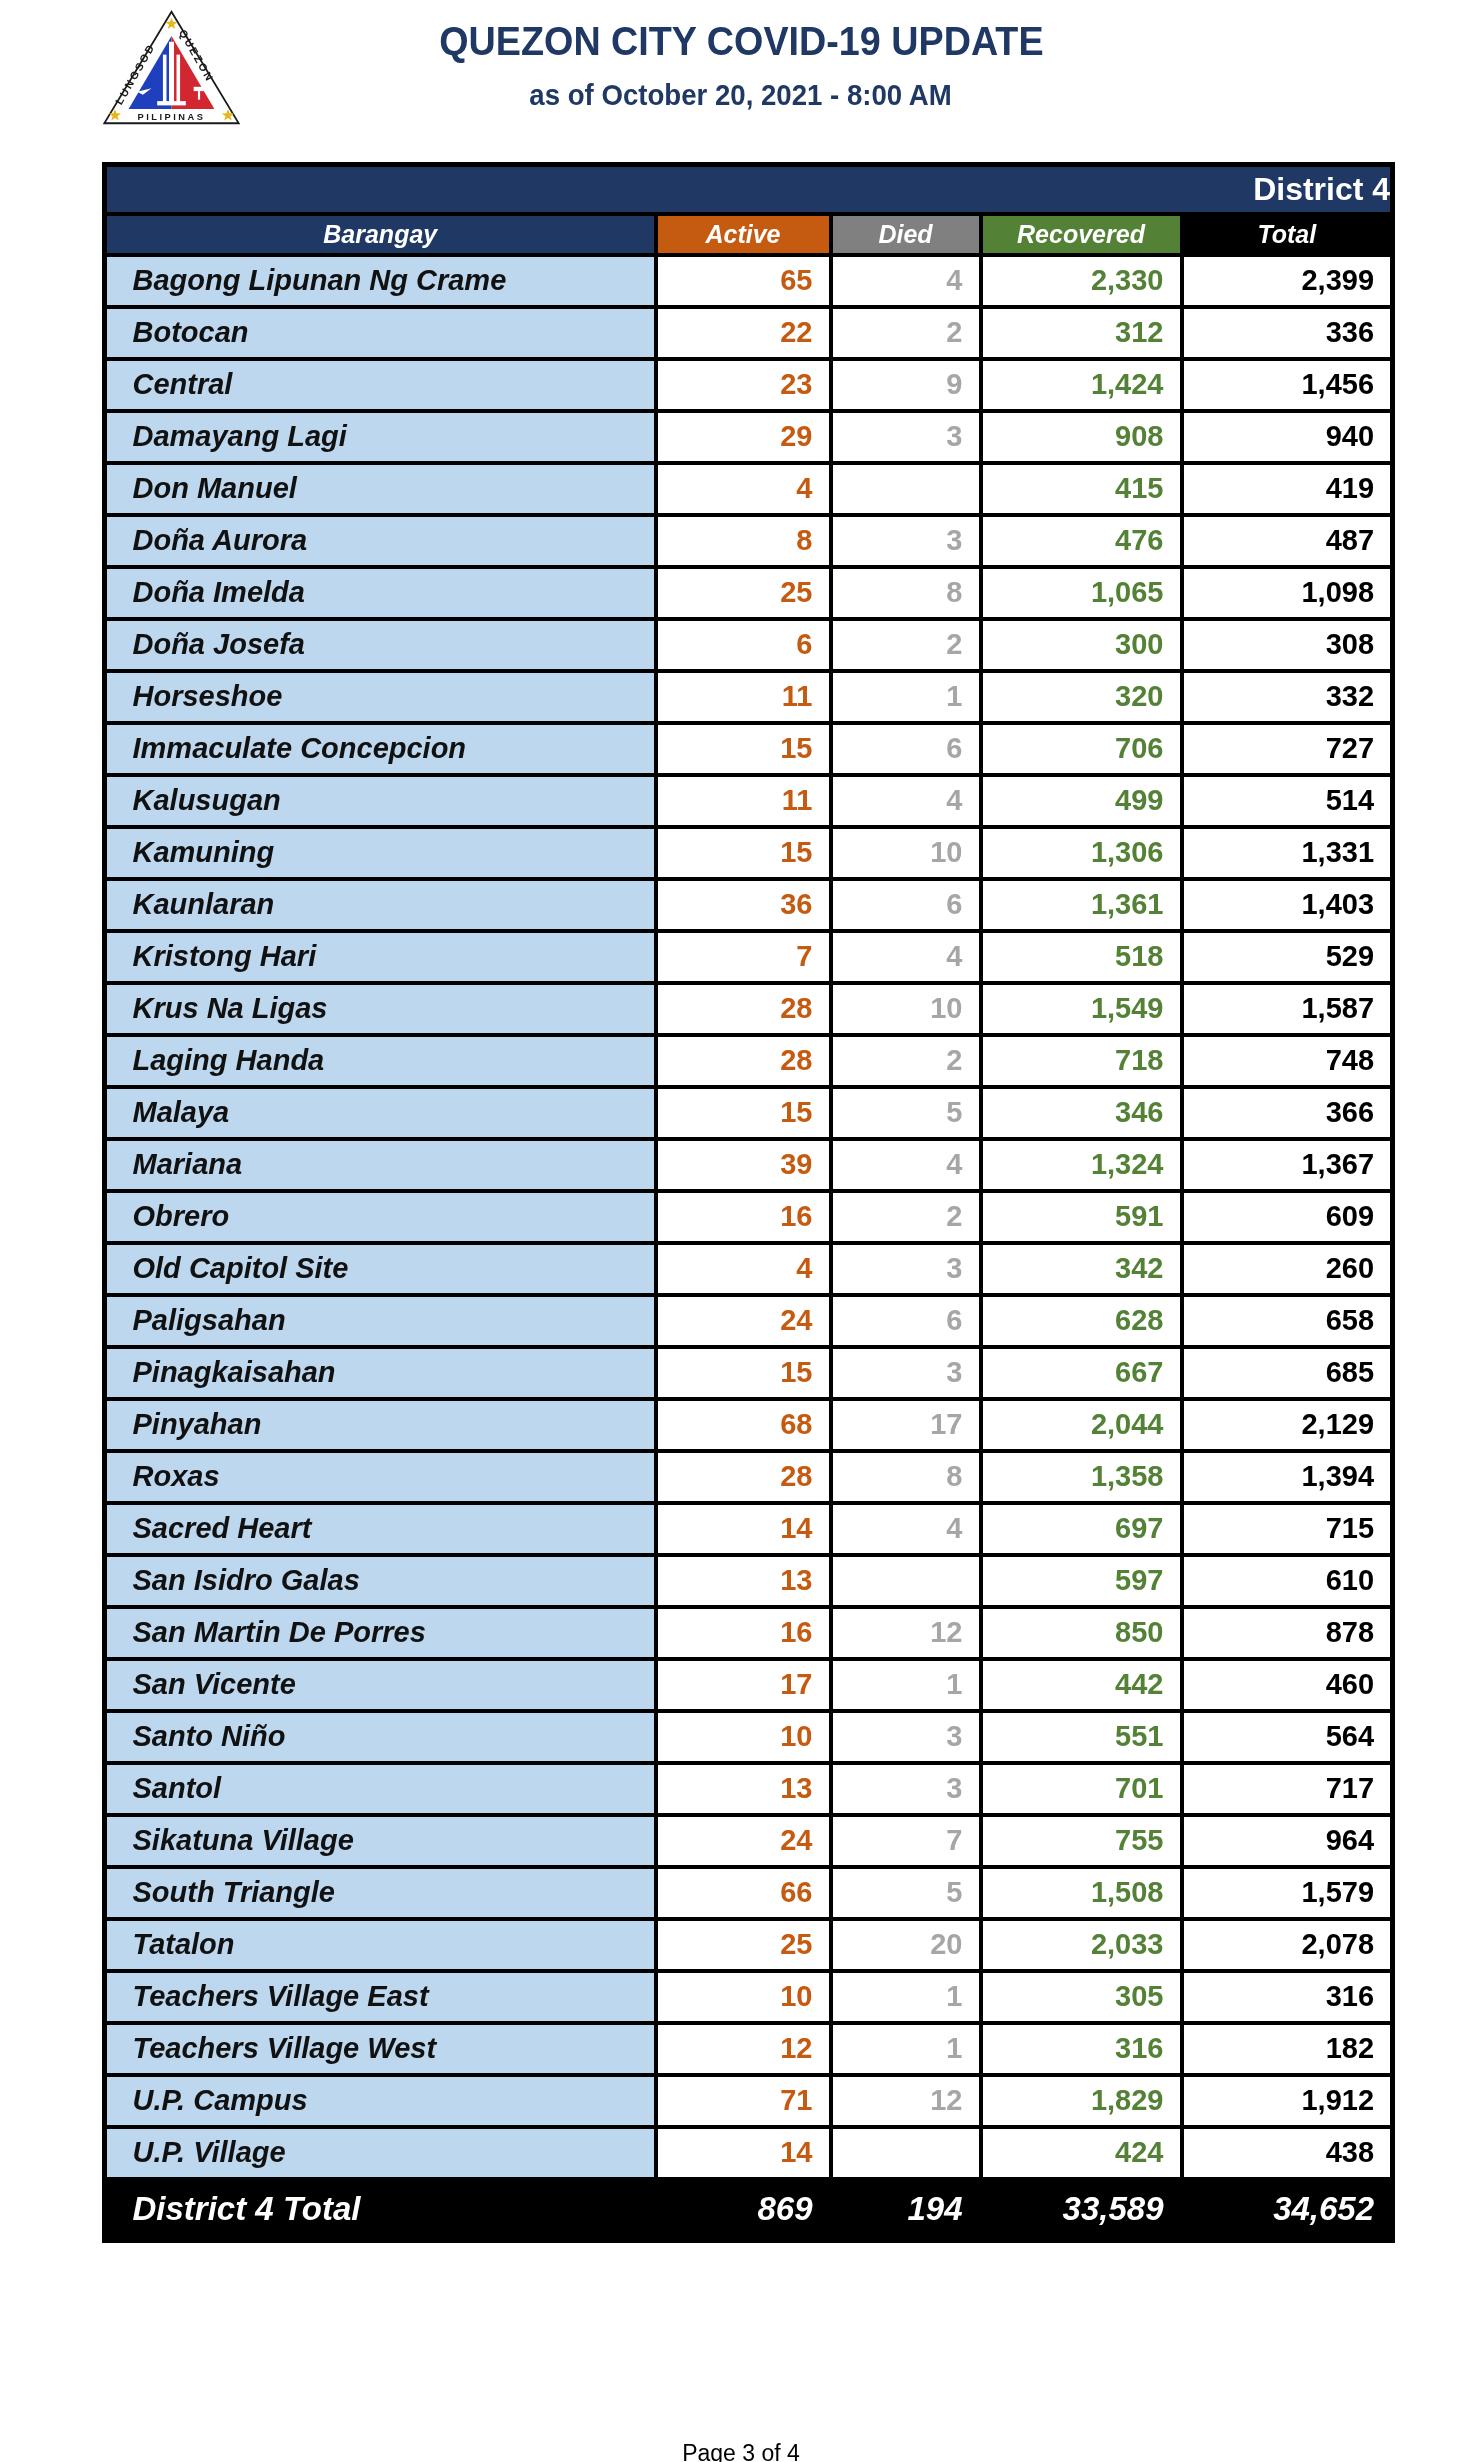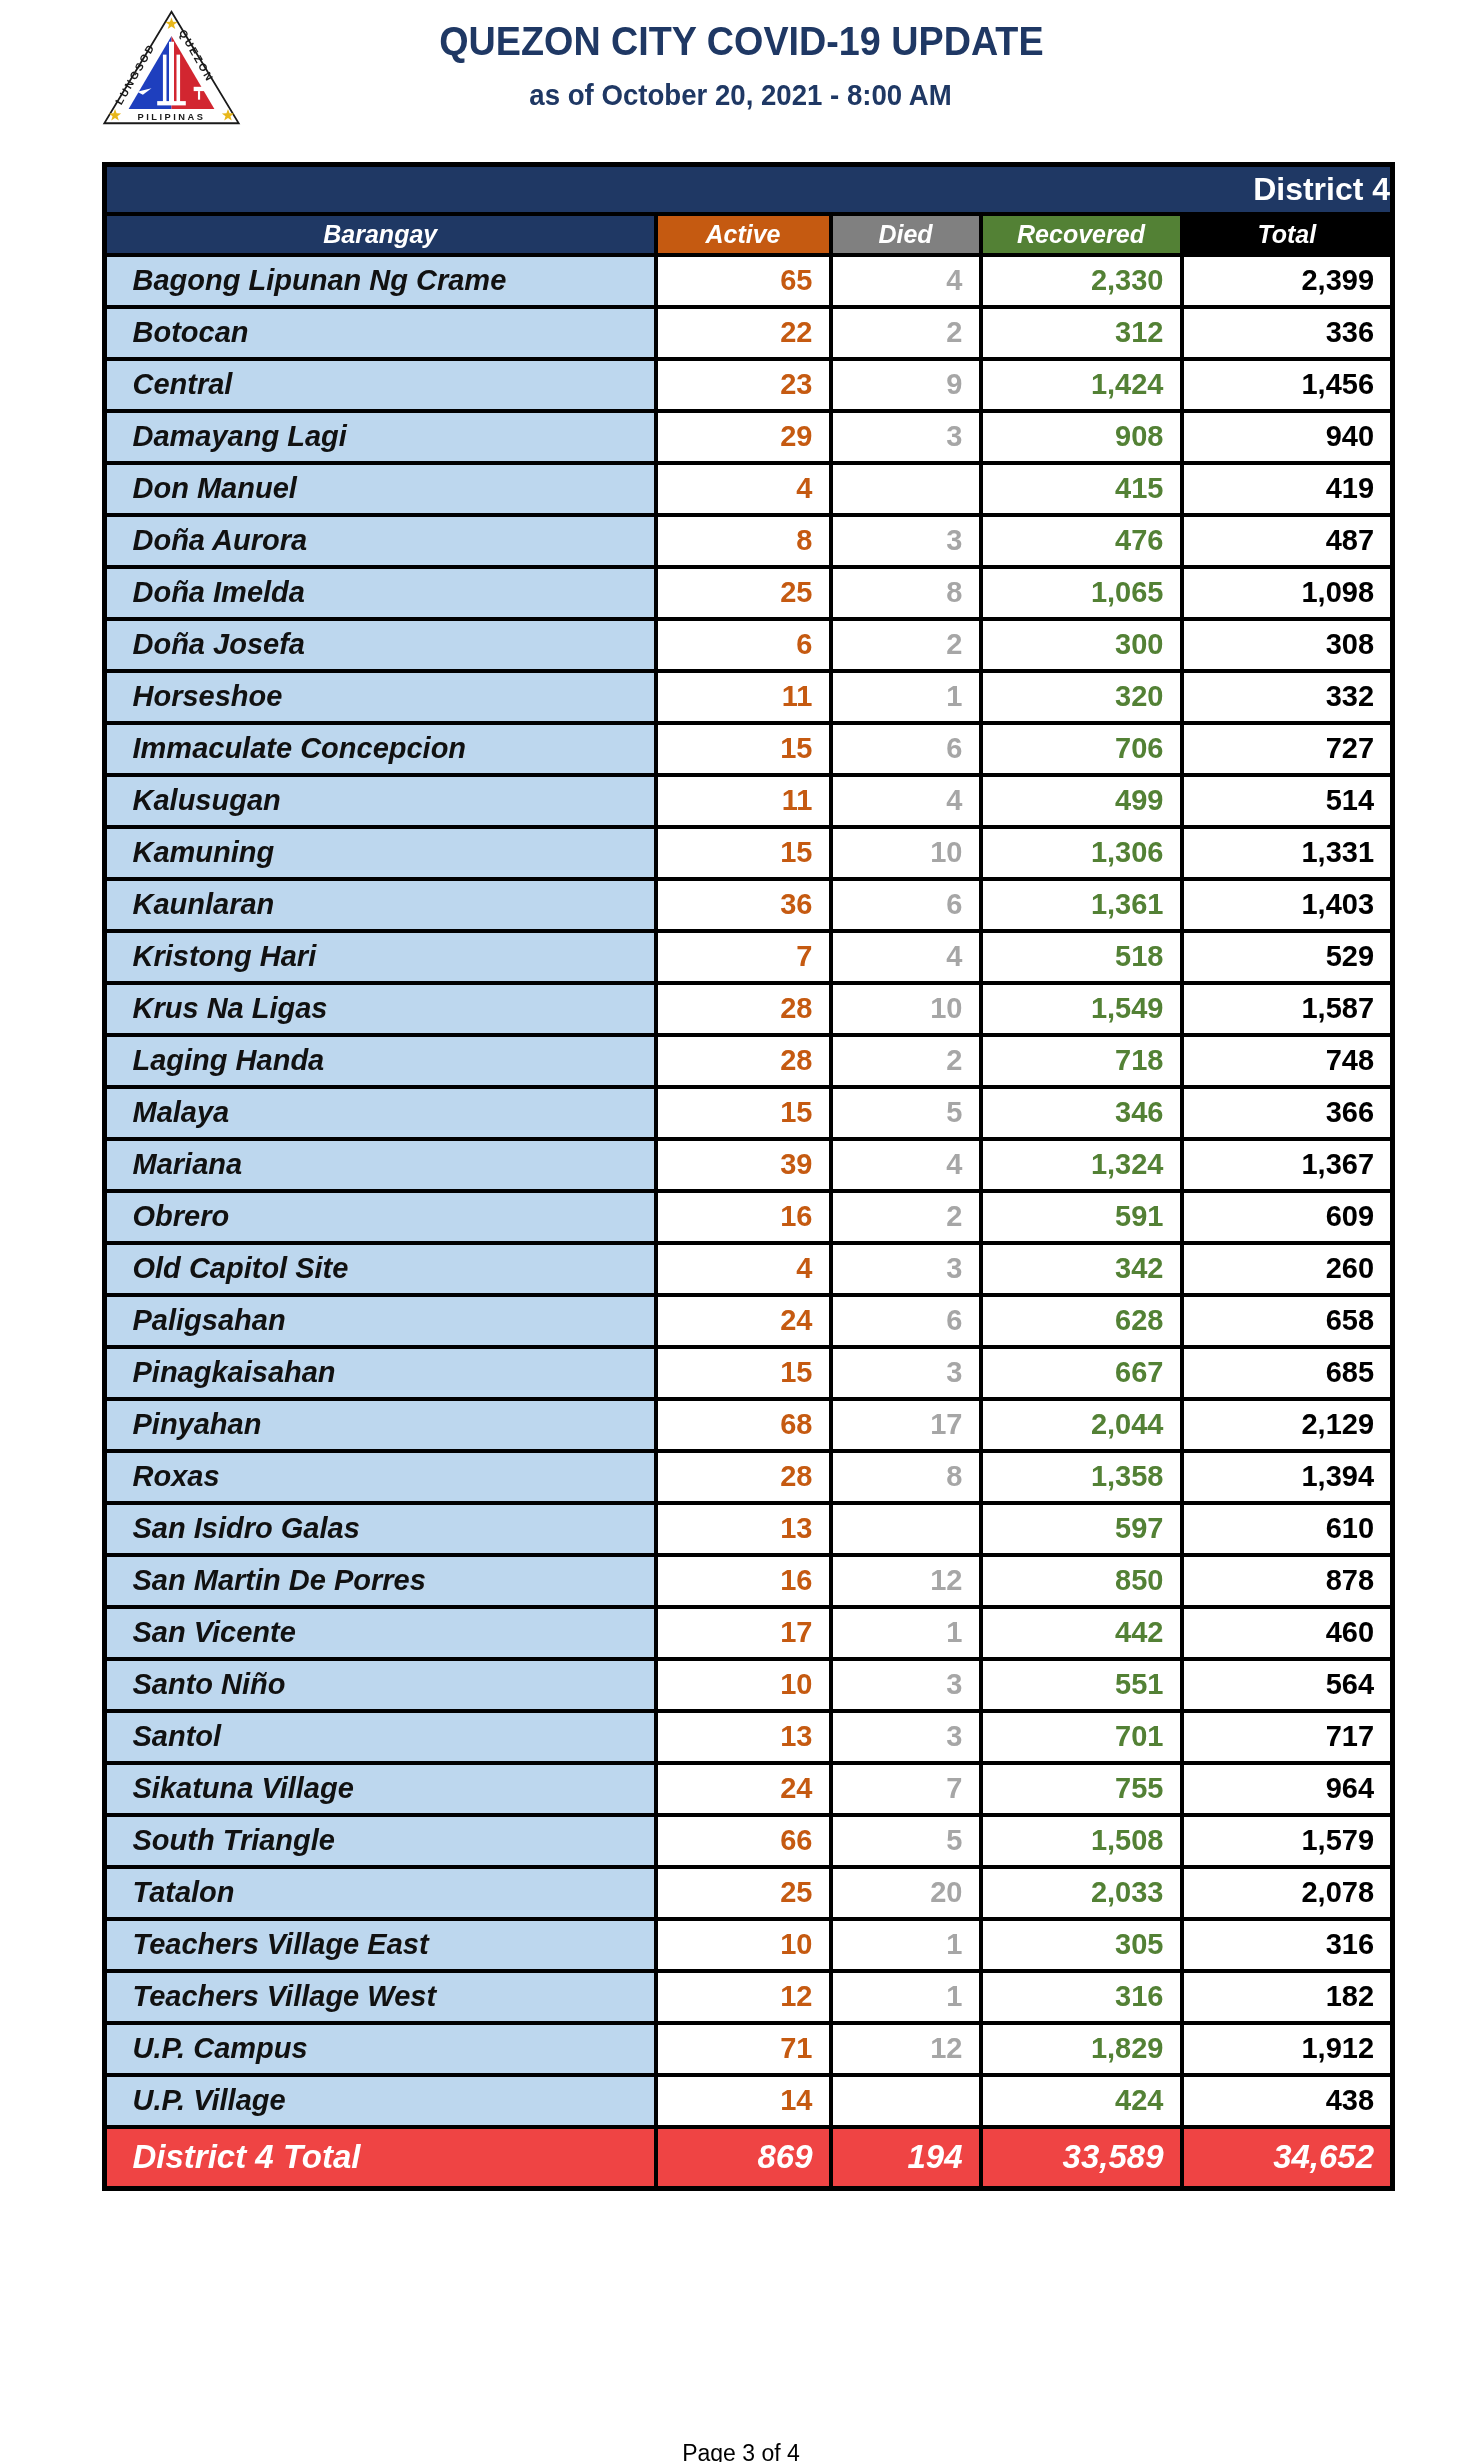--- a/index.html
+++ b/index.html
@@ -55,21 +55,21 @@
     text-align: left; padding-left: 25.5px; font-style: italic;
   }
   td.td-active, td.td-died, td.td-recovered, td.td-total {
     text-align: right; padding-right: 16px;
   }
   td.td-active    { color: #C55A11; }
   td.td-died      { color: #A6A6A6; }
   td.td-recovered { color: #538135; }
   td.td-total     { color: #000000; }
   tr.total-row td {
-    background: #ef4444; color: #ffffff;
+    background: #000000; color: #ffffff;
     font-size: 33px; font-weight: bold; font-style: italic;
     height: 62px;
   }
   tr.total-row td.t-label { text-align: left; padding-left: 25.5px; }
   tr.total-row td.t-num   { text-align: right; padding-right: 16px; }
   .page-footer {
     position: absolute; top: 2392px; left: 0; right: 0;
     text-align: center; font-size: 23px; color: #000000; margin-top: 48px;
   }
 </style>
@@ -297,20 +297,27 @@
         <td class="td-total">2,129</td>
       </tr>
       <tr>
         <td class="td-barangay">Roxas</td>
         <td class="td-active">28</td>
         <td class="td-died">8</td>
         <td class="td-recovered">1,358</td>
         <td class="td-total">1,394</td>
       </tr>
       <tr>
+        <td class="td-barangay">Sacred Heart</td>
+        <td class="td-active">14</td>
+        <td class="td-died">4</td>
+        <td class="td-recovered">697</td>
+        <td class="td-total">715</td>
+      </tr>
+      <tr>
         <td class="td-barangay">San Isidro Galas</td>
         <td class="td-active">13</td>
         <td class="td-died"></td>
         <td class="td-recovered">597</td>
         <td class="td-total">610</td>
       </tr>
       <tr>
         <td class="td-barangay">San Martin De Porres</td>
         <td class="td-active">16</td>
         <td class="td-died">12</td>

